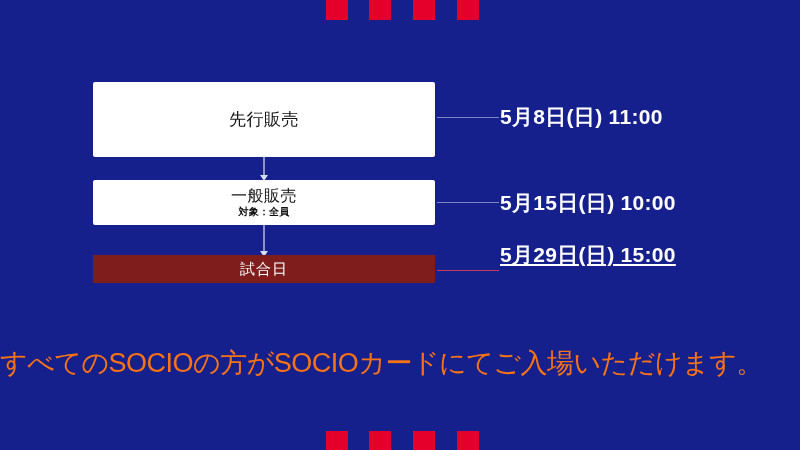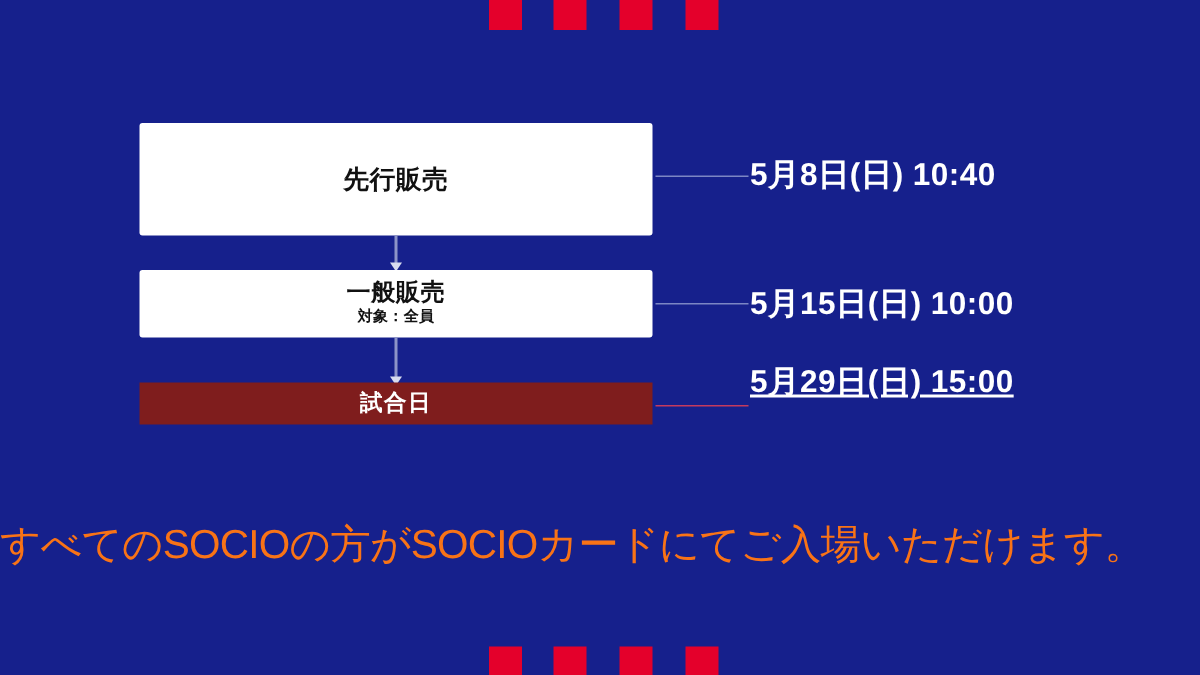--- a/index.html
+++ b/index.html
@@ -31,21 +31,21 @@
     flex-direction:column;
     align-items:center;
     justify-content:center;
     border-radius:2px;
   }
   .box-1 { top:82px;  height:75px; }
   .box-2 { top:180px; height:45px; }
 
   .box-title {
     font-size:17px;
-    font-weight:bold;
+    font-weight:normal;
     letter-spacing:0.5px;
     line-height:1.15;
   }
   .box-sub {
     font-size:10.5px;
     font-weight:bold;
     letter-spacing:0.2px;
     margin-top:3px;
     line-height:1.15;
   }
@@ -138,21 +138,21 @@
 </div>
 
 <div class="match-box">
   <div class="box-title">試合日</div>
 </div>
 
 <div class="hconn hconn-1"></div>
 <div class="hconn hconn-2"></div>
 <div class="hconn hconn-3"></div>
 
-<div class="date date-1">5月8日(日) 10:40</div>
+<div class="date date-1">5月8日(日) 11:00</div>
 <div class="date date-2">5月15日(日) 10:00</div>
 <div class="date date-3">
   <span class="line1">5月29日(日) 15:00</span>
 </div>
 
 <div class="headline">すべてのSOCIOの方がSOCIOカードにてご入場いただけます。</div>
 
 <div class="bar-row bottom">
   <div class="bar" style="left:326px;"></div>
   <div class="bar" style="left:369px;"></div>

